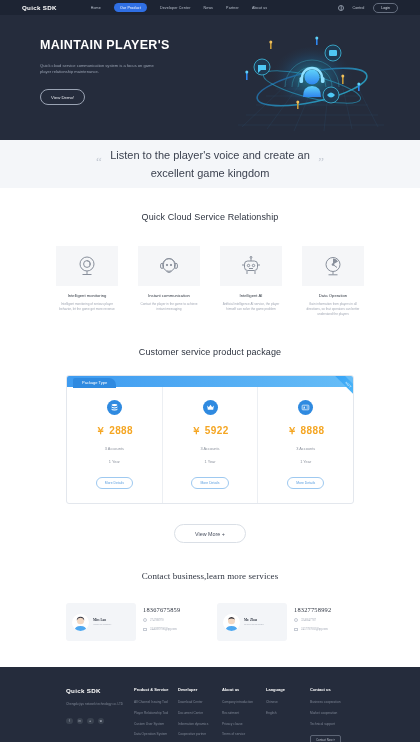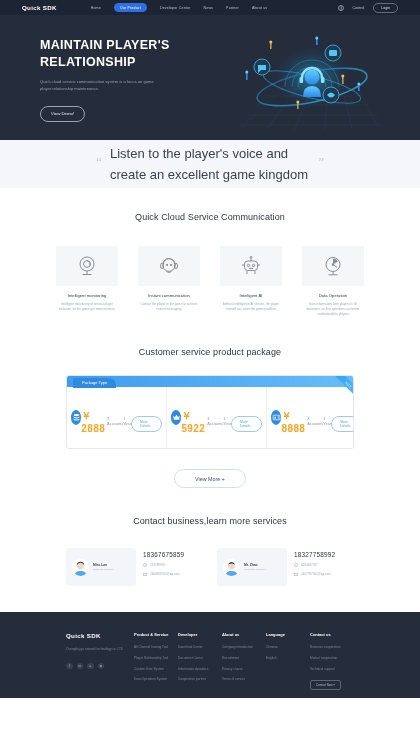--- a/index.html
+++ b/index.html
@@ -86,21 +86,21 @@
     width:160px; height:105px; z-index:1;
   }
 
   
   .quote {
     height:48px; background:#f4f6f9;
     display:flex; align-items:center; justify-content:center;
     position:relative;
   }
   .quote-text {
-    font-size:13px; color:#3c4250; text-align:left;
+    font-size:11px; color:#3c4250; text-align:center;
     line-height:1.65; max-width:200px;
   }
   .qmark {
     position:absolute; font-size:13px; color:#c4cad4;
     font-family:"Liberation Serif", serif; top:14px;
   }
   .qmark.left { left:96px; }
   .qmark.right { right:96px; }
 
   
@@ -142,21 +142,21 @@
     position:relative;
   }
   .pkg-tab {
     position:absolute; left:6px; top:2px;
     background:#2f8ae0; color:#fff; font-size:4px;
     padding:2.2px 9px; border-radius:2px 7px 0 0;
   }
   .pkg-cols { display:flex; }
   .pkg-col {
     flex:1; padding:13px 4px 14px;
-    display:flex; align-items:center;
+    display:flex; flex-direction:column; align-items:center;
     border-right:.7px solid #eceff3;
   }
   .pkg-col:last-child { border-right:none;justify-content:space-between; }
   .pkg-icon {
     width:15px; height:15px; border-radius:50%;
     background:#2f8ae0; display:flex;
     align-items:center; justify-content:center;
     color:#fff; font-size:7px;
   }
   .pkg-price {
@@ -180,21 +180,21 @@
   }
 
   .viewmore-wrap { text-align:center; margin-top:20px; }
   .viewmore {
     display:inline-block; border:.7px solid #dadfe6;
     border-radius:11px; padding:5.5px 20px;
     font-size:5.4px; color:#4a5160;
   }
 
   
-  .contact-wrap { padding-top:28px; }
+  .contact-wrap { padding-top:28px;font-family:Liberation Serif, serif; }
   .contacts {
     display:flex; justify-content:center; gap:14px;
     margin-top:22px; padding:0 66px;
   }
   .ccard { display:flex; gap:7px; flex:1; }
   .cphoto {
     width:70px; height:38px; background:#f3f5f8;
     border-radius:3px; display:flex; align-items:center;
     gap:4px; padding:0 6px;
   }
@@ -275,21 +275,20 @@
     <div class="globe-icon"></div>
     <div class="ctrl-text">Control</div>
     <div class="login-btn">Login</div>
   </div>
 </div>
 
 <div class="hero">
   <div class="hero-inner">
     <div class="hero-title">
       <div>MAINTAIN PLAYER'S</div>
-      <div>RELATIONSHIP</div>
     </div>
     <div class="hero-sub">Quick cloud service communication system is a focus on game player relationship maintenance.</div>
     <div class="hero-btn">View Demo!</div>
   </div>
   <div class="hero-art">
     <svg width="160" height="105" viewBox="0 0 160 105">
       <defs>
         <radialGradient id="glow" cx="50%" cy="45%" r="50%">
           <stop offset="0%" stop-color="#1ec8d8" stop-opacity=".55"></stop>
           <stop offset="60%" stop-color="#1a6fa8" stop-opacity=".22"></stop>
@@ -356,21 +355,21 @@
   </div>
 </div>
 
 <div class="quote">
   <div class="qmark left">“</div>
   <div class="quote-text">Listen to the player's voice and create an excellent game kingdom</div>
   <div class="qmark right">”</div>
 </div>
 
 <div class="features-wrap">
-  <div class="sec-title">Quick Cloud Service Communication</div>
+  <div class="sec-title">Quick Cloud Service Relationship</div>
   <div class="features">
 
     <div class="feat">
       <div class="feat-img">
         <svg width="24" height="24" viewBox="0 0 24 24" fill="none" stroke="#888f9b" stroke-width="1">
           <circle cx="12" cy="10" r="7"></circle>
           <circle cx="12" cy="10" r="3.4"></circle>
           <path d="M12 6.8 a3.2 3.2 0 0 1 2.6 4.6" stroke-width=".9"></path>
           <path d="M12 17 v3 M7.5 20.5 h9"></path>
         </svg>

